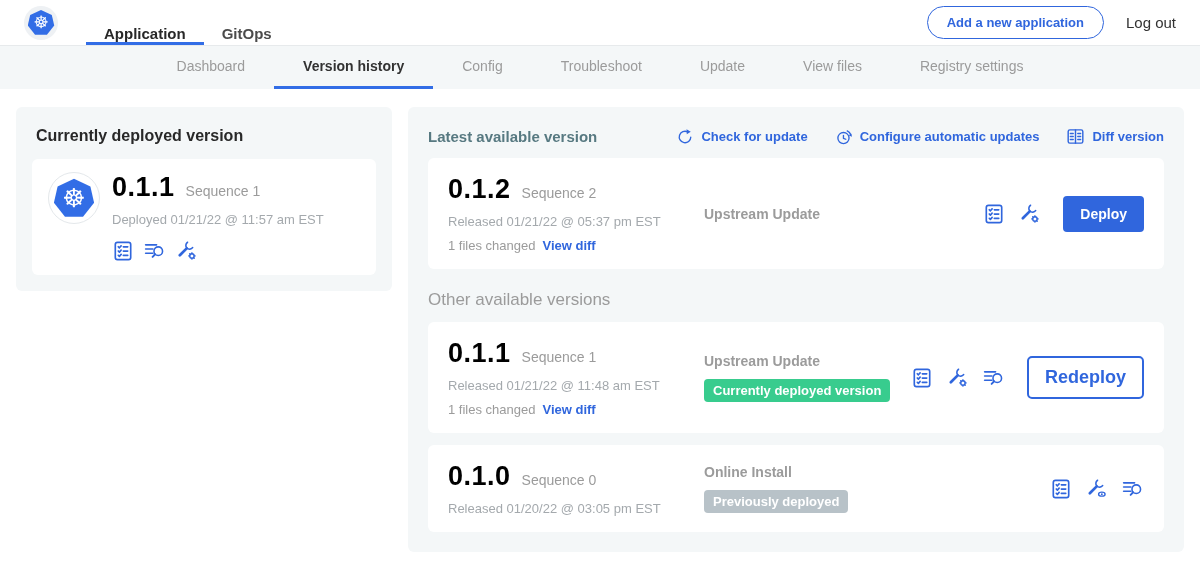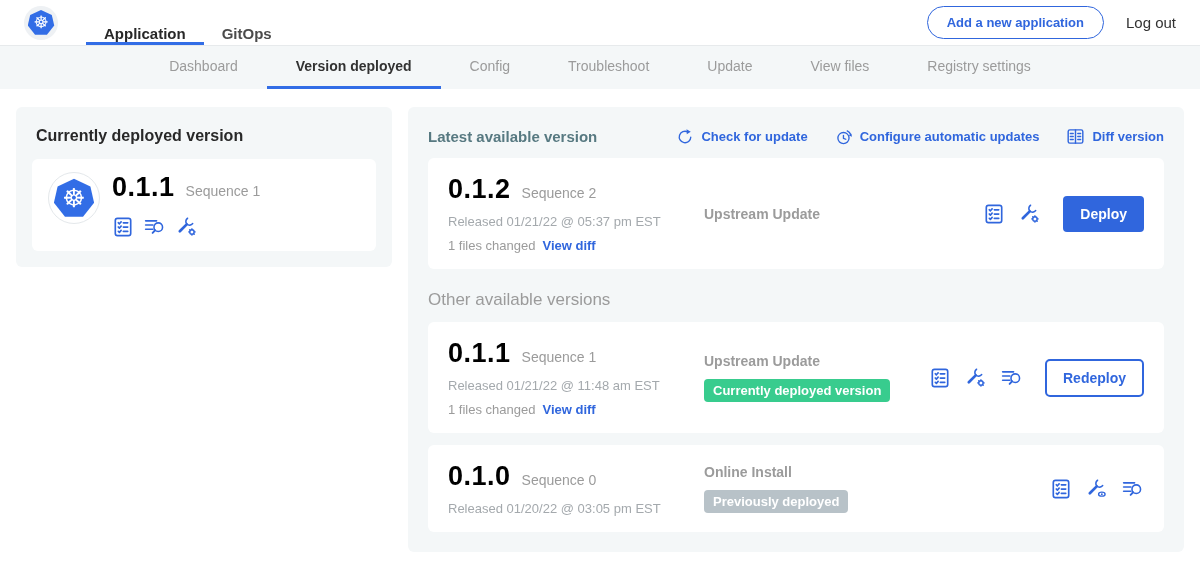--- a/index.html
+++ b/index.html
@@ -92,21 +92,21 @@
   .badge-green { background: #38cc8e; }
   .badge-gray { background: #b8c2c8; }
   .v-actions { display: flex; align-items: center; gap: 13px; }
   .btn-primary {
     background: #3066dd; color: #fff; border: none; border-radius: 4px;
     font-size: 14px; font-weight: 700; padding: 10px 17px; margin-left: 9px;
     font-family: inherit; cursor: pointer;
   }
   .btn-outline {
     background: #fff; color: #3066dd; border: 2px solid #3066dd; border-radius: 5px;
-    font-size: 14px; font-weight: 700; padding: 9px 16px; margin-left: 9px;
+    font-size: 18px; font-weight: 700; padding: 9px 16px; margin-left: 9px;
     font-family: inherit; cursor: pointer;
   }
   .other-title { font-size: 17px; color: #9b9b9b; margin: 21px 0 0 0; }
 </style>
 </head>
 <body>
 
 <div class="header">
   <div class="logo-badge">
     <div class="k8s-hept">☸</div>
@@ -116,41 +116,42 @@
     <div class="hdr-tab">GitOps</div>
   </div>
   <div class="hdr-right">
     <button class="pill-btn">Add a new application</button>
     <span class="logout">Log out</span>
   </div>
 </div>
 
 <div class="subnav">
   <div class="subnav-tab">Dashboard</div>
-  <div class="subnav-tab active">Version deployed</div>
+  <div class="subnav-tab active">Version history</div>
   <div class="subnav-tab">Config</div>
   <div class="subnav-tab">Troubleshoot</div>
   <div class="subnav-tab">Update</div>
   <div class="subnav-tab">View files</div>
   <div class="subnav-tab">Registry settings</div>
 </div>
 
 <div class="main">
 
   <div class="panel deployed-panel">
     <div class="deployed-title">Currently deployed version</div>
     <div class="deployed-card">
       <div class="app-logo-circle">
         <div class="k8s-hept">☸</div>
       </div>
       <div>
         <div class="ver-row">
           <span class="ver-num">0.1.1</span>
           <span class="ver-seq">Sequence 1</span>
         </div>
+        <div class="muted-line">Deployed 01/21/22 @ 11:57 am EST</div>
         <div class="icon-row">
           <span class="act-icon">
             <svg class="ic" width="22" height="22" viewBox="0 0 20 20">
                 <rect x="3" y="2.2" width="14" height="15.6" rx="2"></rect>
                 <polyline points="5.7 6.1 6.7 7.1 8.3 5.3"></polyline>
                 <line x1="10.3" y1="6.2" x2="14.3" y2="6.2"></line>
                 <polyline points="5.7 10 6.7 11 8.3 9.2"></polyline>
                 <line x1="10.3" y1="10.1" x2="14.3" y2="10.1"></line>
                 <polyline points="5.7 13.9 6.7 14.9 8.3 13.1"></polyline>
                 <line x1="10.3" y1="14" x2="14.3" y2="14"></line>

